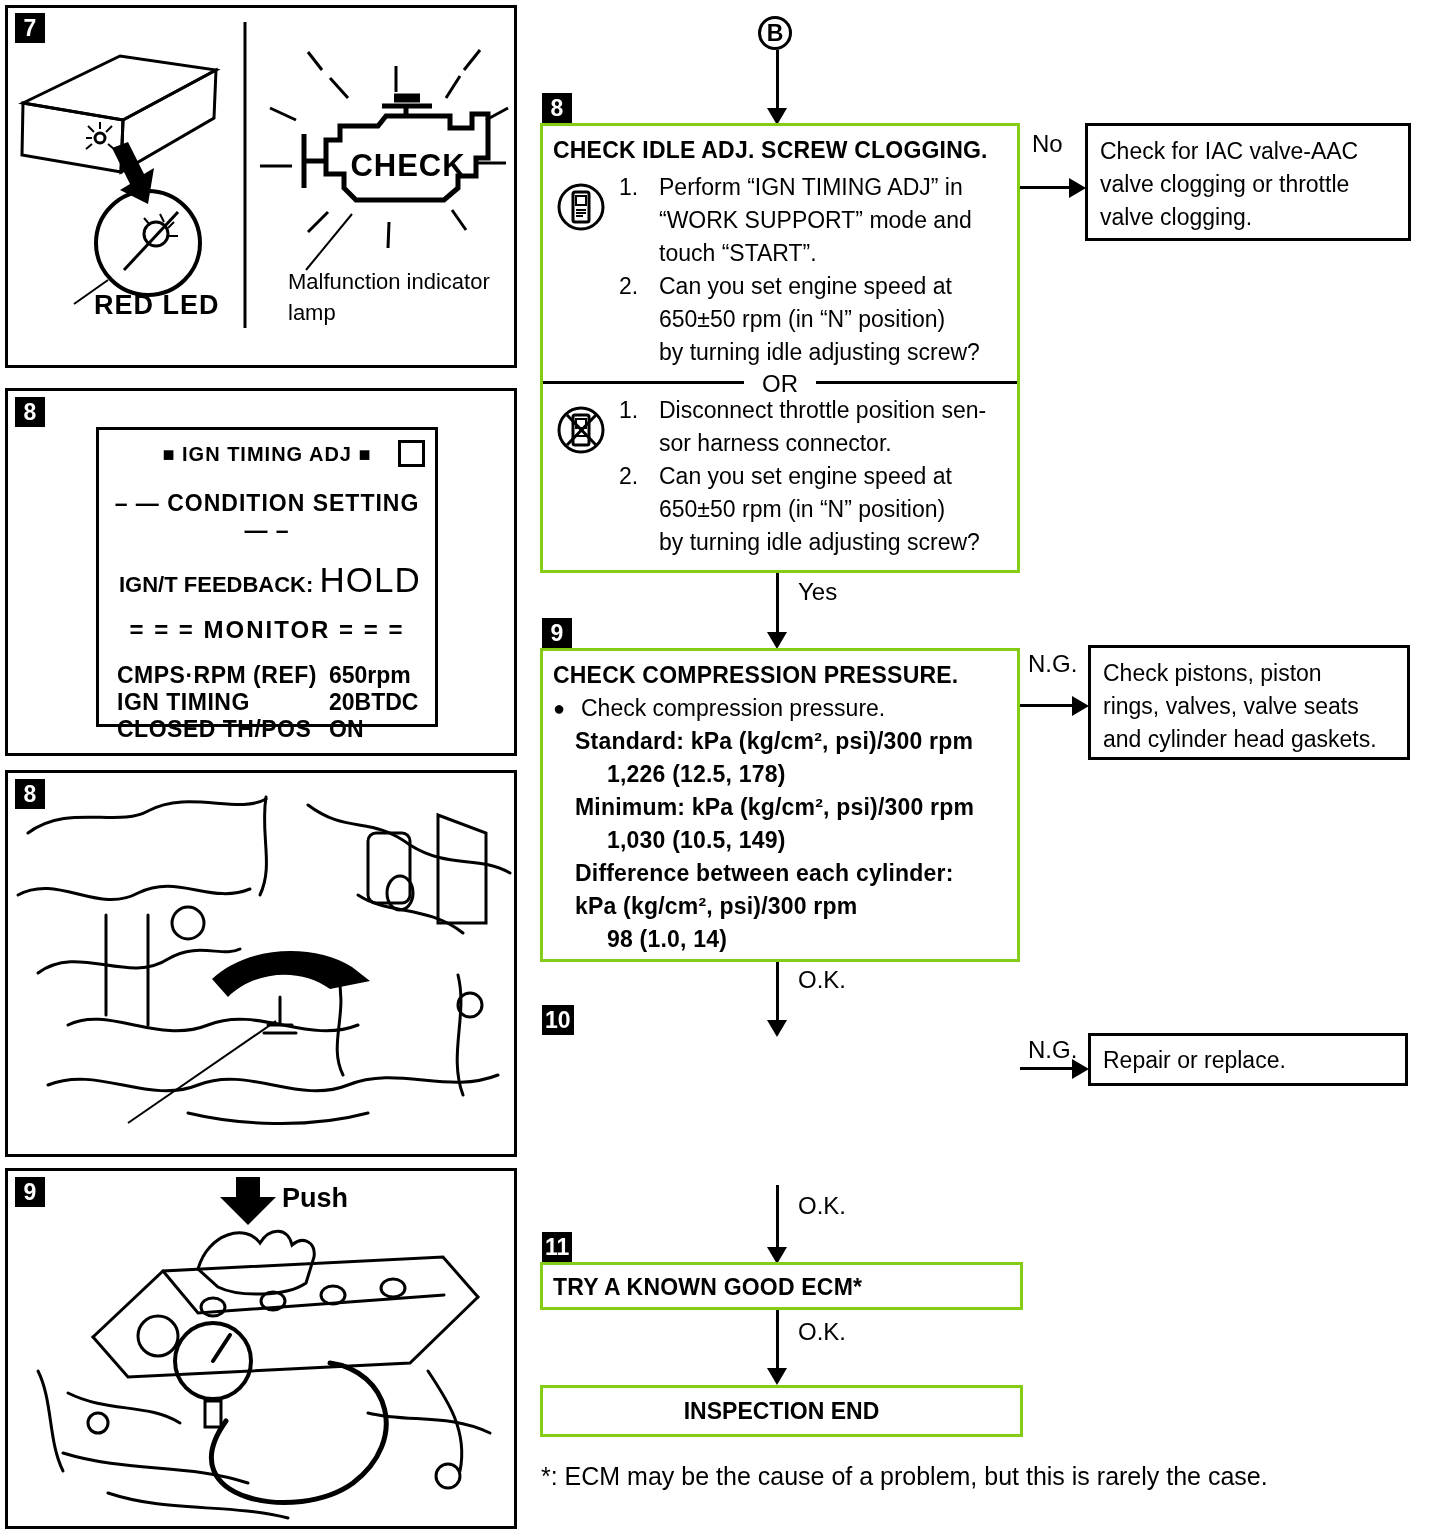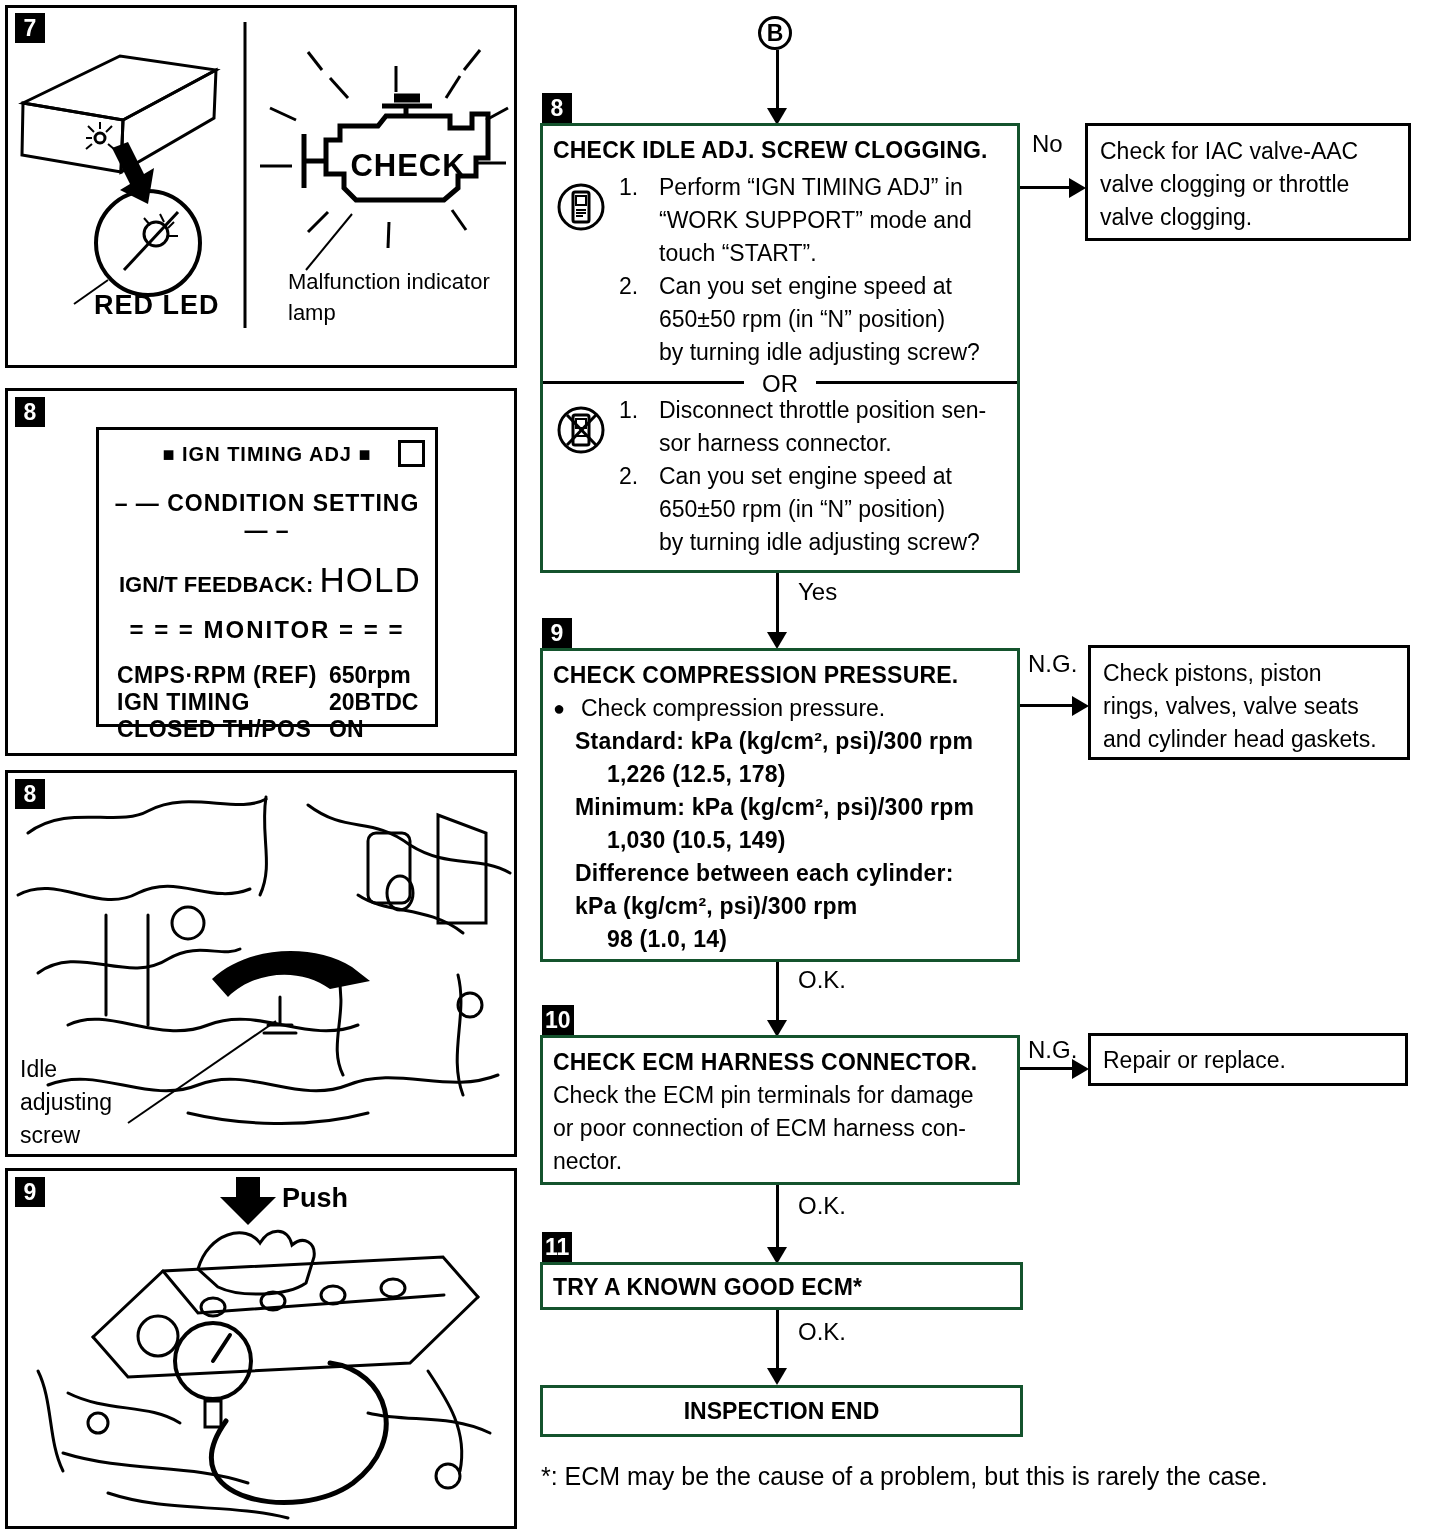--- a/index.html
+++ b/index.html
@@ -2,21 +2,21 @@
 <html><head>
 <meta charset="utf-8">
 <style>
   html,body{margin:0;padding:0;background:#fff;}
   .page{position:relative;width:1440px;height:1534px;background:#fff;color:#000;
         font-family:"Liberation Sans",sans-serif;overflow:hidden;}
   .fbox{position:absolute;border:3px solid #000;background:#fff;box-sizing:border-box;}
   .badge{position:absolute;background:#000;color:#fff;font-weight:bold;font-size:23px;
          min-width:30px;height:30px;padding:0 3px;display:flex;align-items:center;
          justify-content:center;box-sizing:border-box;z-index:5;}
-  .step-box{position:absolute;border:3px solid #14532d;background:#fff;box-sizing:border-box;
+  .step-box{position:absolute;border:3px solid #84cc16;background:#fff;box-sizing:border-box;
             font-size:23px;line-height:33px;z-index:2;}
   .step-title{font-weight:bold;padding:8px 10px 0 10px;letter-spacing:0.2px;}
   .result-box{position:absolute;border:3px solid #000;background:#fff;box-sizing:border-box;
               font-size:23px;line-height:33px;padding:9px 12px;white-space:pre-line;z-index:2;}
   .lbl{position:absolute;font-size:24px;z-index:3;}
   .vline{position:absolute;width:3px;background:#000;z-index:1;}
   .hline{position:absolute;height:3px;background:#000;z-index:1;}
   .tri-down{position:absolute;width:0;height:0;border-left:10px solid transparent;
             border-right:10px solid transparent;border-top:17px solid #000;z-index:1;}
   .tri-right{position:absolute;width:0;height:0;border-top:10px solid transparent;
@@ -169,23 +169,20 @@
         <circle cx="180" cy="150" r="16"></circle>
           <ellipse cx="392" cy="120" rx="13" ry="17"></ellipse>
         <circle cx="462" cy="232" r="12"></circle>
           <rect x="360" y="60" width="42" height="70" rx="8"></rect>
         <path d="M272,224 L272,252 M260,252 h24 M256,260 h32" stroke-width="3"></path>
         <path d="M180,340 C230,352 300,356 360,340"></path>
       </g>
       <path d="M204,206 C240,172 306,170 344,194 L362,208 L322,216 C292,194 246,198 220,224 Z" fill="#000"></path>
       <line x1="120" y1="350" x2="268" y2="248" stroke="#000" stroke-width="2"></line>
     </svg>
-    <div class="fig-label" style="left:12px;top:280px;">Idle
-adjusting
-screw</div>
   </div>
 
   <div class="fbox" style="left:5px;top:1168px;width:512px;height:361px;">
     <div class="badge" style="left:7px;top:6px;">9</div>
     <svg width="506" height="355" viewBox="0 0 506 355">
       <polygon points="228,6 252,6 252,26 268,26 240,54 212,26 228,26" fill="#000"></polygon>
       <g stroke="#000" fill="none" stroke-width="3" stroke-linecap="round">
         <path d="M190,98 C200,62 238,52 252,72 C262,56 280,56 284,74 C296,64 308,72 306,86 L298,112 C278,126 230,126 210,116 Z"></path>
         <path d="M85,166 L155,100 L435,86 L470,126"></path>
         <path d="M85,166 L120,206 L402,192 L470,126"></path>
@@ -311,26 +308,20 @@
   <div class="tri-right" style="left:1072px;top:696px;"></div>
   <div class="result-box" style="left:1088px;top:645px;width:322px;height:115px;">Check pistons, piston
 rings, valves, valve seats
 and cylinder head gaskets.</div>
 
   <div class="lbl" style="left:798px;top:966px;">O.K.</div>
   <div class="vline" style="left:776px;top:962px;height:62px;"></div>
   <div class="tri-down" style="left:767px;top:1020px;"></div>
 
   <div class="badge" style="left:542px;top:1005px;">10</div>
-  <div class="step-box" style="left:540px;top:1035px;width:480px;height:150px;">
-    <div class="step-title">CHECK ECM HARNESS CONNECTOR.</div>
-    <div class="body-text">Check the ECM pin terminals for damage
-or poor connection of ECM harness con-
-nector.</div>
-  </div>
   <div class="lbl" style="left:1028px;top:1036px;">N.G.</div>
   <div class="hline" style="left:1020px;top:1067px;width:55px;"></div>
   <div class="tri-right" style="left:1072px;top:1059px;"></div>
   <div class="result-box" style="left:1088px;top:1033px;width:320px;height:53px;padding-top:8px;">Repair or replace.</div>
 
   <div class="lbl" style="left:798px;top:1192px;">O.K.</div>
   <div class="vline" style="left:776px;top:1185px;height:66px;"></div>
   <div class="tri-down" style="left:767px;top:1247px;"></div>
 
   <div class="badge" style="left:542px;top:1232px;">11</div>

